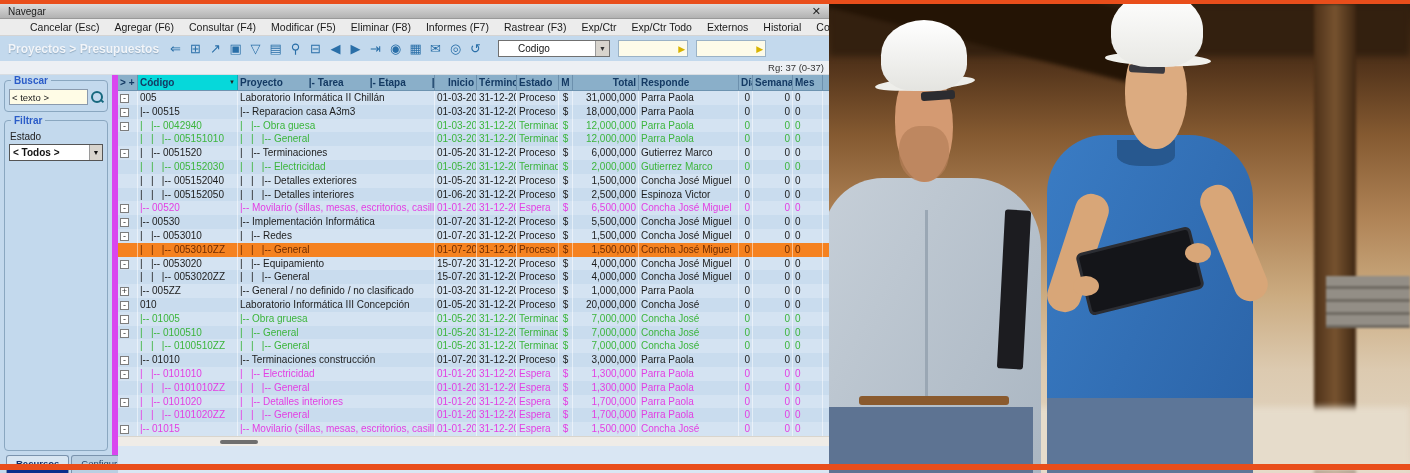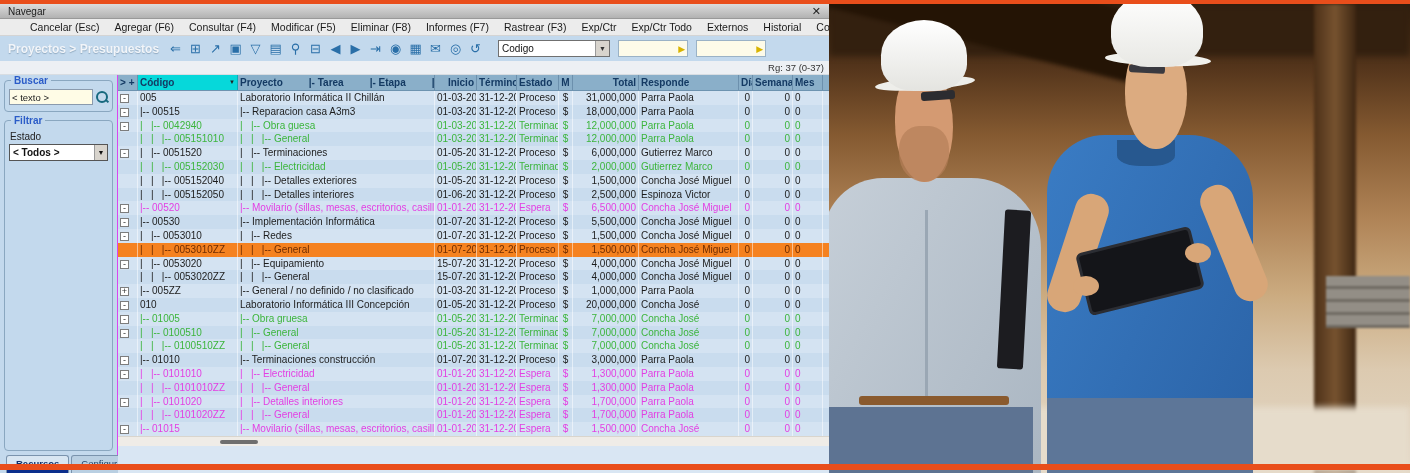--- a/index.html
+++ b/index.html
@@ -14,31 +14,31 @@
   .app { width:829px; display:flex; flex-direction:column; background:#c3d9ed; }
   .titlebar { height:15px; background:linear-gradient(#dcdcdc,#b2b2b2); display:flex; align-items:center; padding:0 8px; border-bottom:1px solid #999; }
   .titlebar .title { font-size:10px; color:#1a1a1a; }
   .titlebar .close { margin-left:auto; font-size:11px; color:#222; cursor:default; line-height:10px; }
   .menubar { height:17px; background:#ececec; border-bottom:1px solid #d4d4d4; display:flex; align-items:center; gap:15px; padding:0 0 0 30px; }
   .menu-item { font-size:10.5px; color:#1a1a1a; white-space:nowrap; }
   .toolbar { height:25px; background:#c3d9ed; display:flex; align-items:center; padding:0 4px; }
   .section-label { font-size:12px; font-weight:bold; color:#f2f5f9; text-shadow:0 1px 1px #8fa9c0; margin:0 8px 0 4px; white-space:nowrap; }
   .tools { display:flex; align-items:center; gap:3px; }
   .tool-btn { width:17px; height:17px; display:inline-flex; align-items:center; justify-content:center; font-size:13px; color:#2a6fa8; }
-  .combo { margin-left:14px; width:112px; height:17px; background:#fff; border:1px solid #707070; display:flex; align-items:center; font-size:10px; color:#111; padding-left:3px; }
+  .combo { margin-left:14px; width:112px; height:17px; background:#fff; border:1px solid #707070; display:flex; align-items:center; font-size:10px; color:#111; padding-left:19px; }
   .combo-arrow { margin-left:auto; width:14px; height:100%; background:#d8d4cd; border-left:1px solid #9a9a9a; font-size:7px; color:#333; display:flex; align-items:center; justify-content:center; }
   .gofield { margin-left:8px; width:70px; height:17px; background:#fdfbe9; border:1px solid #9ab2c6; display:flex; align-items:center; justify-content:flex-end; padding-right:2px; }
   .goarrow { font-size:9px; color:#d8b400; }
   .crumbbar { height:14px; background:#edf0f4; border-bottom:1px solid #d8dde2; display:flex; align-items:center; padding:0 5px; font-size:9.5px; color:#444; }
   .crumbbar .rg { margin-left:auto; color:#333; }
 
   .body { flex:1; display:flex; min-height:0; }
 
   
-  .sidebar { width:118px; background:#c3d9ed; border-right:1px solid #d946ef; display:flex; flex-direction:column; padding:5px 4px 0 4px; }
+  .sidebar { width:118px; background:#c3d9ed; border-right:6px solid #d946ef; display:flex; flex-direction:column; padding:5px 4px 0 4px; }
   .groupbox { position:relative; border:1px solid #8aa7c0; border-radius:4px; padding:8px 4px 6px 4px; margin-bottom:8px; }
   .legend { position:absolute; top:-6px; left:6px; background:#c3d9ed; padding:0 3px; font-size:10px; font-weight:bold; color:#2b5cc8; }
   .searchrow { display:flex; align-items:center; gap:3px; }
   .searchinput { flex:1; height:16px; min-width:0; background:#fffce6; border:1px solid #8a9aad; font-size:9.5px; color:#222; padding:0 2px; font-family:"Liberation Sans",sans-serif; }
   .mag { position:relative; width:12px; height:12px; flex:0 0 auto; }
   .mag::before { content:""; position:absolute; top:0; left:0; width:8px; height:8px; border:2px solid #16687e; border-radius:50%; }
   .mag::after { content:""; position:absolute; left:9px; top:9px; width:4px; height:2px; background:#16687e; transform:rotate(45deg); }
   .filtrar { flex:1; margin-bottom:4px; }
   .estado-label { font-size:10px; color:#222; margin:2px 0 2px 1px; }
   .select { height:17px; background:#fff; border:1px solid #555; display:flex; align-items:center; font-size:10px; font-weight:bold; color:#111; padding-left:3px; }

